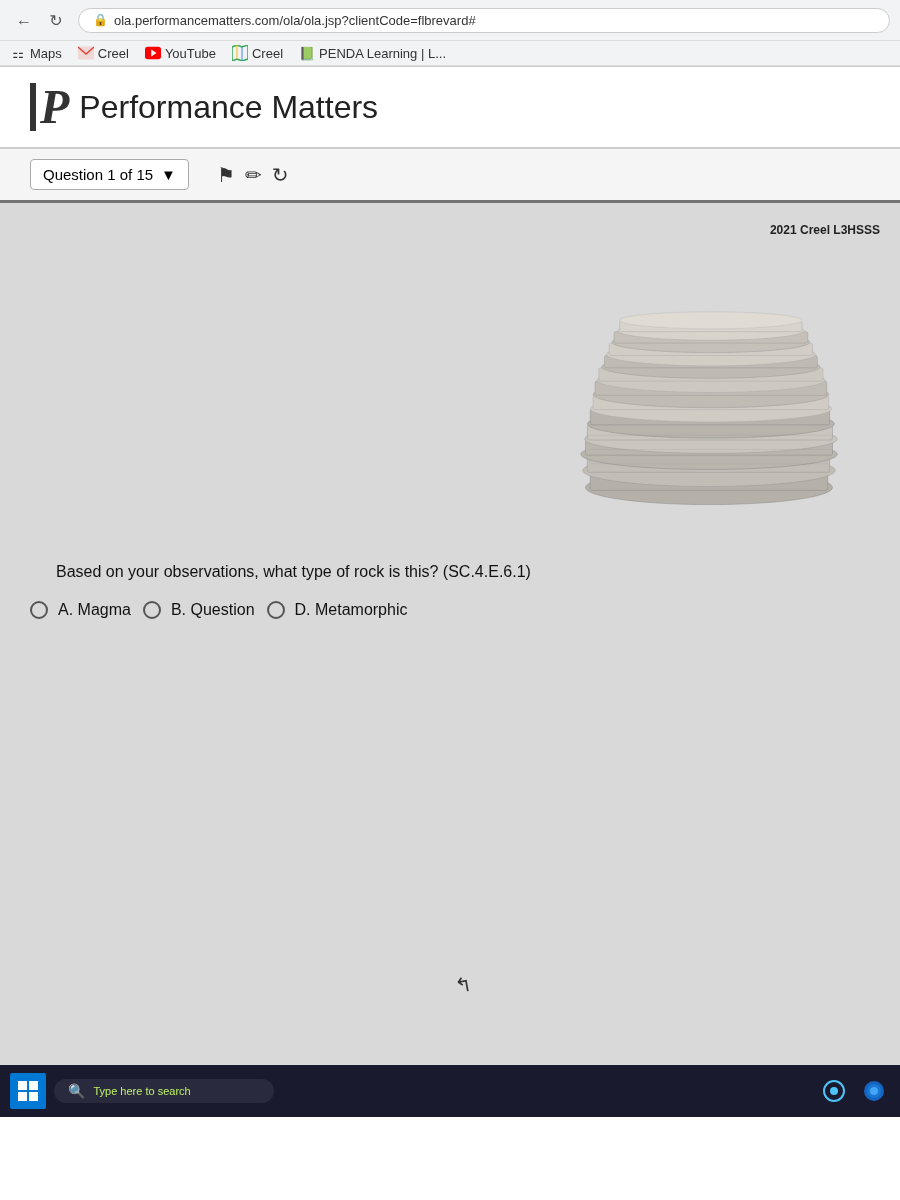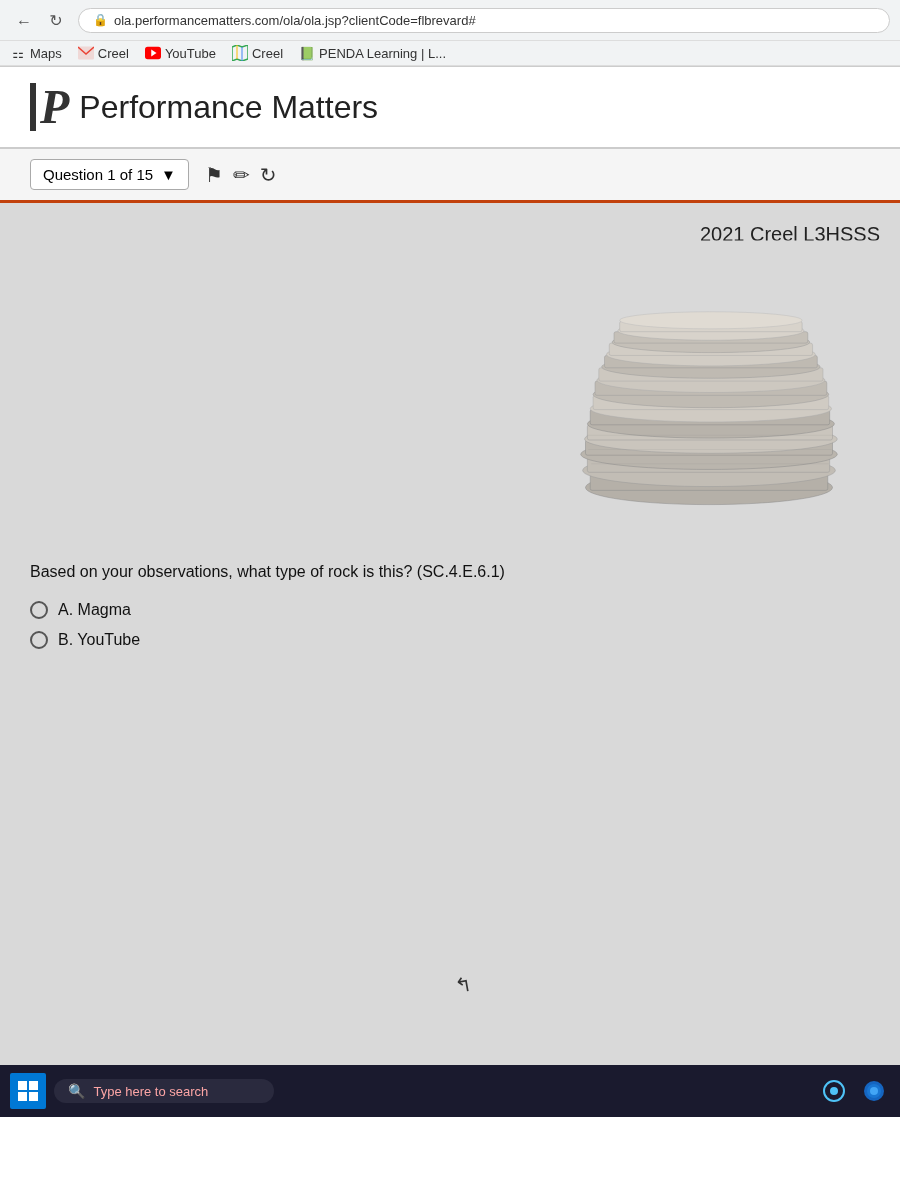--- a/index.html
+++ b/index.html
@@ -116,22 +116,22 @@
       font-weight: normal;
       color: #222;
     }
 
     
     .question-bar {
       background: #f5f5f5;
       padding: 10px 30px;
       display: flex;
       align-items: center;
-      gap: 16px;
-      border-bottom: 3px solid #c2410c;
+      gap: 28px;
+      border-bottom: 3px solid #737373;
     }
 
     .question-dropdown {
       display: flex;
       align-items: center;
       border: 1px solid #aaa;
       border-radius: 4px;
       padding: 6px 12px;
       background: #fff;
       cursor: pointer;
@@ -156,22 +156,22 @@
       background: #d9d9d9;
       min-height: 870px;
       position: relative;
       padding: 20px 30px 40px 30px;
     }
 
     .test-label {
       position: absolute;
       top: 20px;
       right: 20px;
-      font-size: 20px;
-      font-weight: normal;
+      font-size: 12px;
+      font-weight: bold;
       color: #222;
     }
 
     
     .rock-image-container {
       position: absolute;
       top: 30px;
       right: 20px;
       width: 380px;
       height: 300px;
@@ -182,26 +182,27 @@
       height: 100%;
     }
 
     
     .question-text {
       margin-top: 340px;
       font-size: 16px;
       color: #111;
       margin-bottom: 20px;
       max-width: 560px;
+      margin-left: 26px;
     }
 
     
     .answer-choices {
       display: flex;
-      flex-direction: column;
+      flex-direction: row;
       gap: 12px;
     }
 
     .answer-choice {
       display: flex;
       align-items: center;
       gap: 10px;
       font-size: 16px;
       color: #111;
       cursor: pointer;
@@ -412,39 +413,43 @@
 
     <div class="question-text">Based on your observations, what type of rock is this? (SC.4.E.6.1)</div>
 
     <div class="answer-choices">
       <label class="answer-choice">
         <span class="radio-circle"></span>
         <span>A. Magma</span>
       </label>
       <label class="answer-choice">
         <span class="radio-circle"></span>
-        <span>B. YouTube</span>
+        <span>B. Question</span>
+      </label>
+      <label class="answer-choice">
+        <span class="radio-circle"></span>
+        <span>D. Metamorphic</span>
       </label>
     </div>
   </div>
 
   <div class="cursor-indicator">↰</div>
 
   <div class="taskbar">
     <div class="taskbar-start">
       <svg width="20" height="20" viewBox="0 0 20 20">
         <rect x="0" y="0" width="9" height="9" fill="#fff"></rect>
         <rect x="11" y="0" width="9" height="9" fill="#fff"></rect>
         <rect x="0" y="11" width="9" height="9" fill="#fff"></rect>
         <rect x="11" y="11" width="9" height="9" fill="#fff"></rect>
       </svg>
     </div>
     <div class="taskbar-search">
       <span style="color:#aaa; font-size:14px;">🔍</span>
-      <span style="color:#fca5a5; font-size:13px;">Type here to search</span>
+      <span style="color:#bef264; font-size:11px;">Type here to search</span>
     </div>
     <div class="taskbar-center">
     </div>
     <div class="taskbar-right">
       <div class="taskbar-icon" style="background:transparent;">
         <svg width="24" height="24" viewBox="0 0 24 24">
           <circle cx="12" cy="12" r="10" fill="none" stroke="#4fc3f7" stroke-width="2"></circle>
           <circle cx="12" cy="12" r="4" fill="#4fc3f7"></circle>
         </svg>
       </div>

